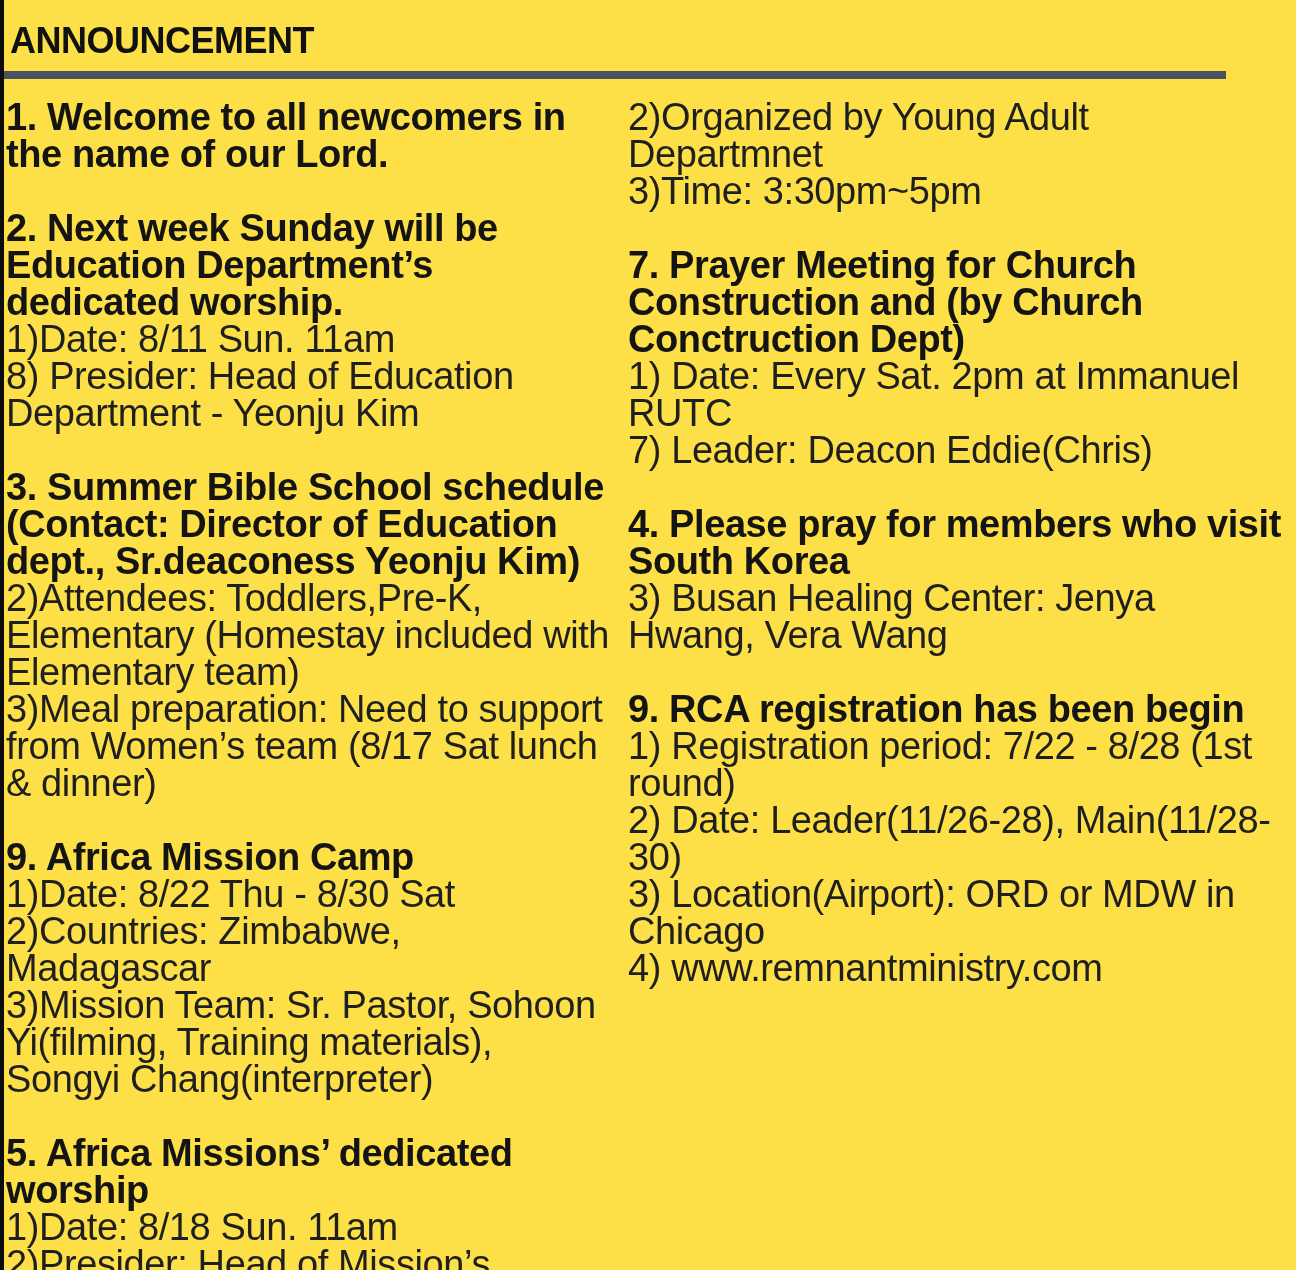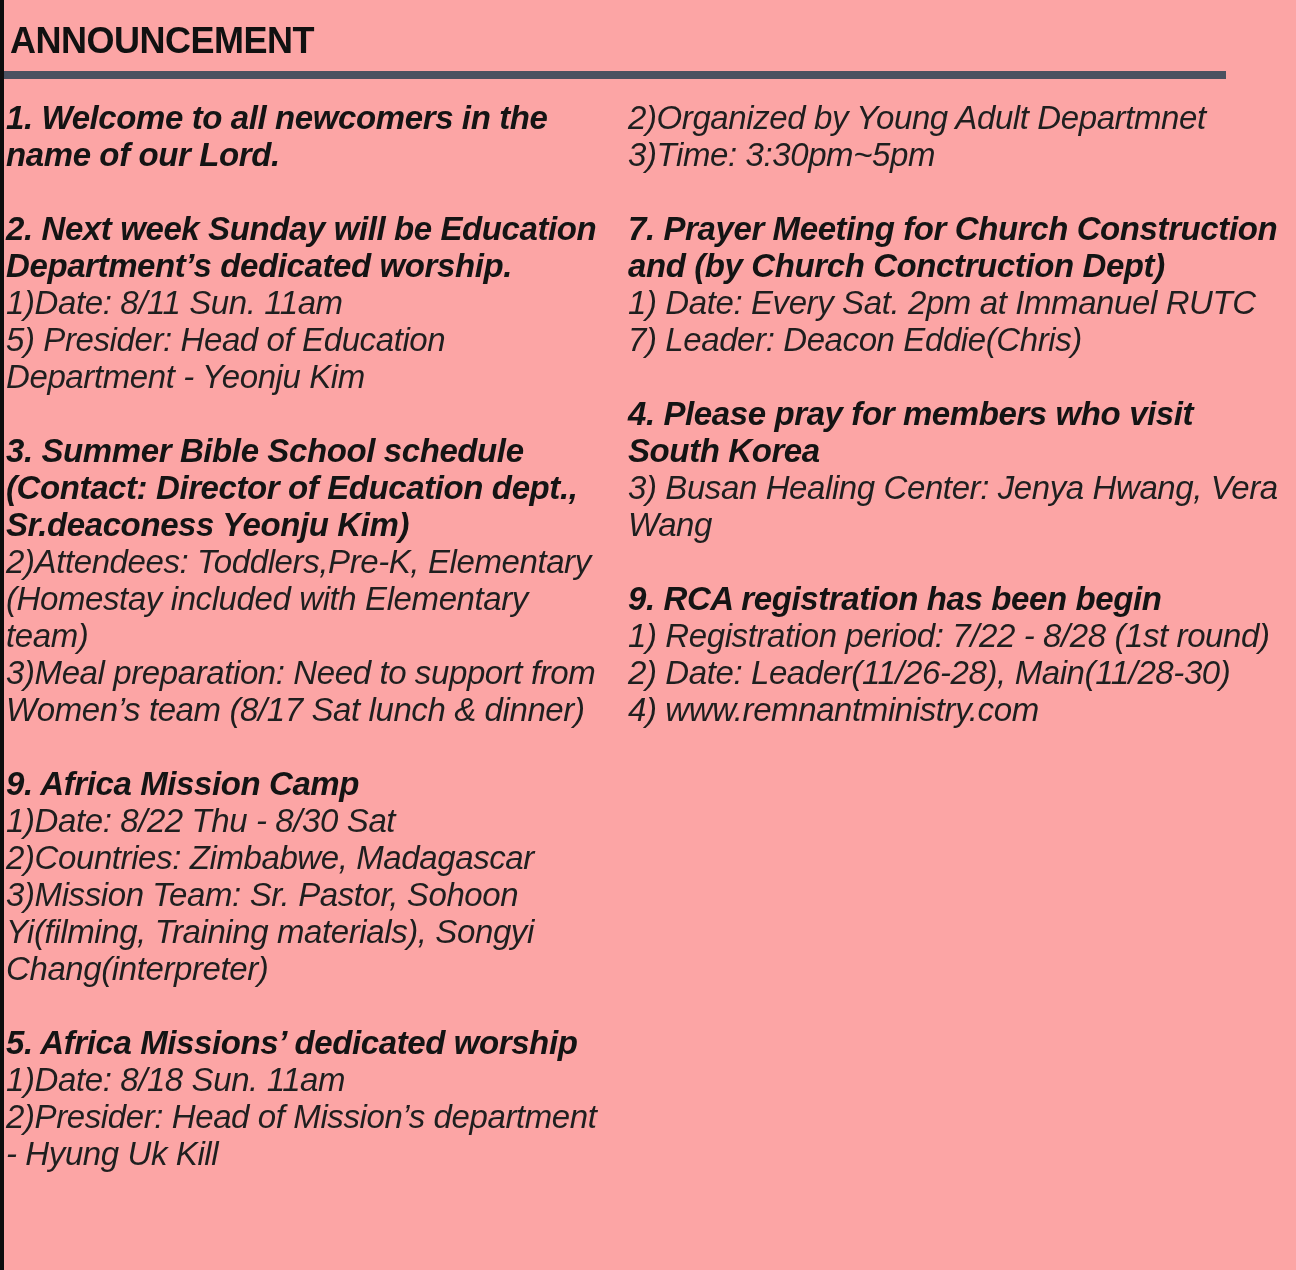--- a/index.html
+++ b/index.html
@@ -1,20 +1,20 @@
 <!DOCTYPE html>
 <html><head>
 <meta charset="utf-8">
 <style>
   html, body { margin: 0; padding: 0; background: #ffffff; }
   .page {
     position: relative;
     width: 1296px;
     height: 1270px;
-    background: #fca5a5;
+    background: #fde047;
     box-sizing: border-box;
     border-left: 4px solid #0d0d0d;
     font-family: "Liberation Sans", sans-serif;
     color: #1a1a1a;
     overflow: hidden;
   }
   .title {
     margin: 0;
     padding: 18px 0 0 6px;
     font-size: 36px;
@@ -32,43 +32,42 @@
   .columns {
     display: flex;
     padding: 20px 0 0 2px;
   }
   .col { box-sizing: border-box; }
   .col-left  { width: 608px; }
   .col-right { width: 660px; margin-left: 14px; }
   .item { margin: 0 0 37px 0; }
   .item p {
     margin: 0;
-    font-size: 33px;
+    font-size: 38px;
     line-height: 37px;
     letter-spacing: -0.4px;
-    font-style: italic;
   }
   .item .heading { font-weight: 600; color: #141414; }
   .item .line    { font-weight: 400; color: #1f1f1f; }
 </style>
 </head>
 <body>
 
 <div class="page" style="border-left-color: rgb(13, 13, 13);">
   <h1 class="title">ANNOUNCEMENT</h1>
   <div class="rule" style="background: rgb(74, 81, 96);"></div>
   <div class="columns">
     <div class="col col-left">
         <section class="item">
           <p class="heading">1. Welcome to all newcomers in the name of our Lord.</p>
         </section>
         <section class="item">
           <p class="heading">2. Next week Sunday will be Education Department’s dedicated worship.</p>
           <p class="line">1)Date: 8/11 Sun. 11am</p>
-          <p class="line">5) Presider: Head of Education Department - Yeonju Kim</p>
+          <p class="line">8) Presider: Head of Education Department - Yeonju Kim</p>
         </section>
         <section class="item">
           <p class="heading">3. Summer Bible School schedule (Contact: Director of Education dept., Sr.deaconess Yeonju Kim)</p>
           <p class="line">2)Attendees: Toddlers,Pre-K, Elementary (Homestay included with Elementary team)</p>
           <p class="line">3)Meal preparation: Need to support from Women’s team (8/17 Sat lunch &amp; dinner)</p>
         </section>
         <section class="item">
           <p class="heading">9. Africa Mission Camp</p>
           <p class="line">1)Date: 8/22 Thu - 8/30 Sat</p>
           <p class="line">2)Countries: Zimbabwe, Madagascar</p>
@@ -91,17 +90,18 @@
           <p class="line">7) Leader: Deacon Eddie(Chris)</p>
         </section>
         <section class="item">
           <p class="heading">4. Please pray for members who visit South Korea</p>
           <p class="line">3) Busan Healing Center: Jenya Hwang, Vera Wang</p>
         </section>
         <section class="item">
           <p class="heading">9. RCA registration has been begin</p>
           <p class="line">1) Registration period: 7/22 - 8/28 (1st round)</p>
           <p class="line">2) Date: Leader(11/26-28), Main(11/28-30)</p>
+          <p class="line">3) Location(Airport): ORD or MDW in Chicago</p>
           <p class="line">4) www.remnantministry.com</p>
         </section>
       </div>
   </div>
 </div>
 
 </body></html>

